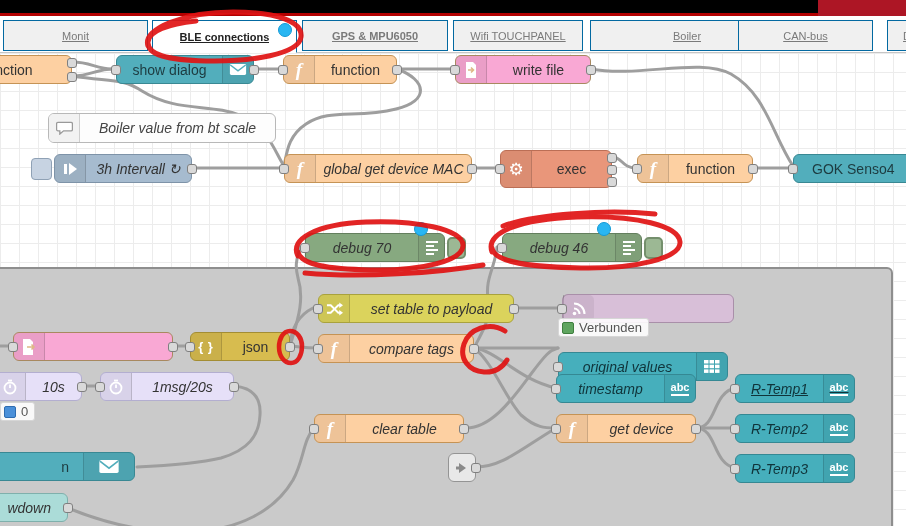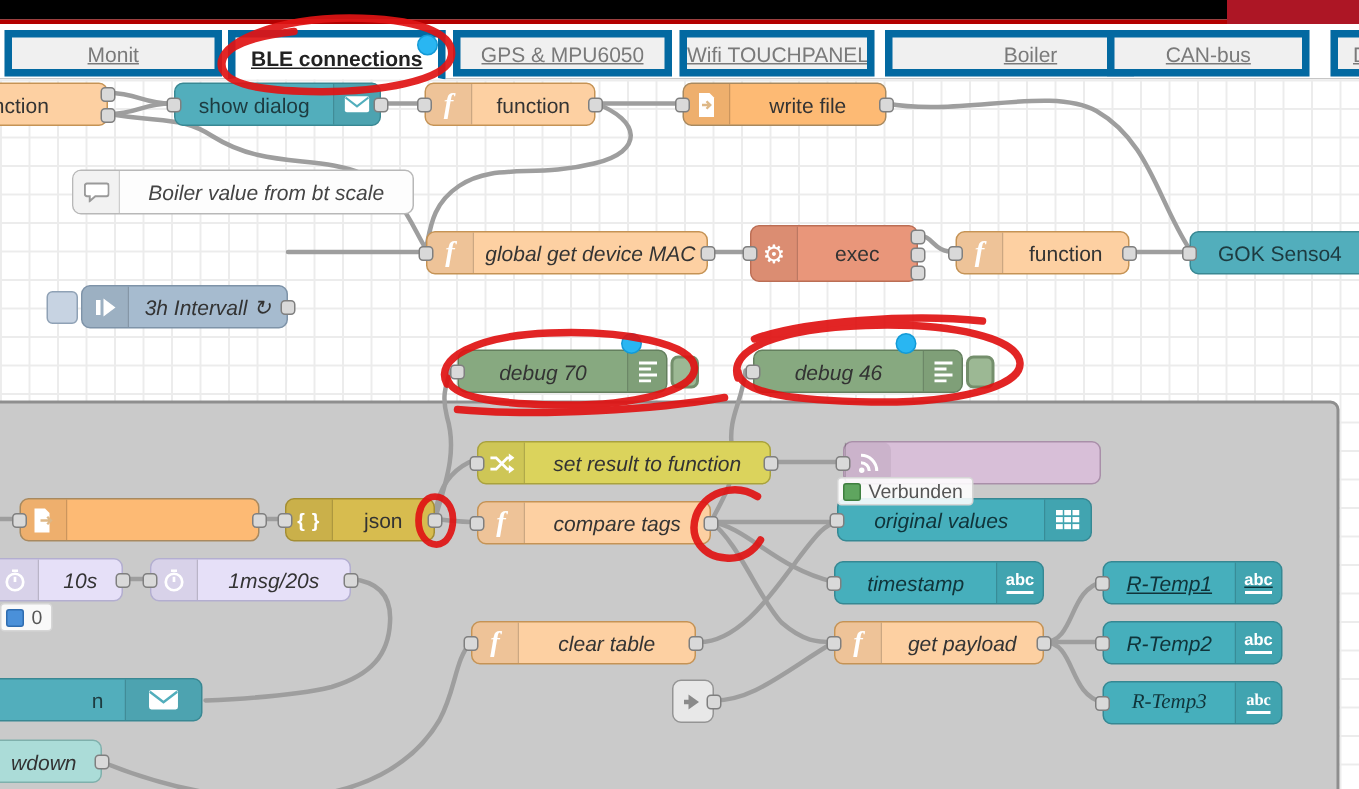--- a/index.html
+++ b/index.html
@@ -4,22 +4,22 @@
 <style>
   html,body{margin:0;padding:0;background:#888;}
   .screen{position:relative;width:906px;height:526px;overflow:hidden;background:#fff;
     font-family:"Liberation Sans",sans-serif;-webkit-font-smoothing:antialiased;}
   
   .topbar{position:absolute;left:0;top:0;width:906px;height:13px;background:#000;}
   .red-strip{position:absolute;left:0;top:13px;width:906px;height:3px;background:#b30000;}
   .deploy-stub{position:absolute;left:818px;top:0;width:88px;height:16px;background:#AD1625;}
   
   .tabbar{position:absolute;left:0;top:16px;width:906px;height:37px;background:#fff;border-bottom:1px solid #c6c6c6;box-sizing:border-box;}
-  .tab{position:absolute;top:4px;height:31px;background:#f0f0f0;border:5px solid #0369a1;box-sizing:border-box;
-       display:flex;align-items:center;justify-content:center;font-size:14px;color:#7a7a7a;cursor:pointer;}
+  .tab{position:absolute;top:4px;height:31px;background:#f0f0f0;border:1px solid #0369a1;box-sizing:border-box;
+       display:flex;align-items:center;justify-content:center;font-size:11px;color:#7a7a7a;cursor:pointer;}
   .tab span{text-decoration:underline;white-space:nowrap;overflow:hidden;}
   .tab.active{background:#fff;color:#222;font-weight:bold;height:33px;border-bottom:1px solid #fff;}
   
   .canvas-bg{position:absolute;left:0;top:53px;width:906px;height:473px;background:#fff;
     background-image:linear-gradient(to right,#ececec 1px,transparent 1px),linear-gradient(to bottom,#ececec 1px,transparent 1px);
     background-size:19px 19px;}
   .group{position:absolute;left:-12px;top:267px;width:905px;height:280px;background:#cacaca;border:2px solid #8e8e8e;border-radius:6px;box-sizing:border-box;}
   svg.layer{position:absolute;left:0;top:0;width:906px;height:526px;pointer-events:none;}
   
   .node{position:absolute;height:29px;border-radius:6px;border:1px solid rgba(0,0,0,.35);box-sizing:border-box;
@@ -34,22 +34,22 @@
   .brace{font-size:13px;font-weight:bold;color:#fff;letter-spacing:1px;}
   .abc{color:#fff;font-size:11px;font-weight:bold;border-bottom:2px solid #fff;line-height:1.1;}
   .port{position:absolute;width:10px;height:10px;background:#d9d9d9;border:1px solid #7f7f7f;border-radius:3px;box-sizing:border-box;}
   .port.in{left:-6px;top:9px;}
   .port.out{right:-6px;top:9px;}
   
   .c-func{background:#FDD0A2;border-color:#c59355;}
   .c-teal{background:#52AEBC;border-color:#3a8removed}
   .c-teal{background:#52AEBC;border-color:#398893;color:#1d3b40;}
   .c-dash{background:#46AFBC;border-color:#358893;color:#10343a;}
-  .c-file{background:#fdba74;border-color:#a8895f;}
-  .c-inject{background:#A6BBCF;border-color:#7e93a8;margin-top:36px;}
+  .c-file{background:#f9a8d4;border-color:#a8895f;}
+  .c-inject{background:#A6BBCF;border-color:#7e93a8;}
   .c-exec{background:#E9967A;border-color:#bb6e55;}
   .c-debug{background:#87A980;border-color:#647f5e;}
   .c-change{background:#DBD35C;border-color:#a9a23d;}
   .c-mqtt{background:#D8BFD8;border-color:#a98fa9;}
   .c-json{background:#D7BC4F;border-color:#a38d33;}
   .c-delay{background:#E6E0F8;border-color:#b3aed0;}
   .c-cyan{background:#ABDCD8;border-color:#7fb0ac;}
   .c-link{background:#e8e8e8;border-color:#949494;}
   .c-comment{background:#fdfdfd;border-color:#b8b8b8;color:#444;}
   .dbg-btn{position:absolute;right:-22px;top:3px;width:19px;height:22px;background:#9cb894;border:2px solid #748f6c;border-radius:5px;box-sizing:border-box;}
@@ -76,21 +76,21 @@
   <div class="red-strip"></div>
   <div class="deploy-stub"></div>
 
   <div class="tabbar">
     <div class="tab" style="left:3px;width:145px;">
         <span>Monit</span>
       </div>
     <div class="tab active" style="left:152px;width:145px;">
         <span>BLE connections</span>
       </div>
-    <div class="tab" style="left:302px;width:146px;">
+    <div class="tab" style="left:302px;width:146px;font-weight:bold;">
         <span>GPS &amp; MPU6050</span>
       </div>
     <div class="tab" style="left:453px;width:130px;">
         <span>Wifi TOUCHPANEL</span>
       </div>
     <div class="tab" style="left:590px;width:166px;padding-left:28px;">
         <span>Boiler</span>
       </div>
     <div class="tab" style="left:738px;width:135px;">
         <span>CAN-bus</span>
@@ -269,21 +269,21 @@
       <span class="ibox l">
         <svg width="17" height="14" viewBox="0 0 18 14">
             <g stroke="#fff" stroke-width="2" fill="none">
               <path d="M1,3 h4 l8,8 h3"></path>
               <path d="M1,11 h4 l8,-8 h3"></path>
             </g>
             <polygon points="14,0 18,3 14,6" fill="#fff"></polygon>
             <polygon points="14,8 18,11 14,14" fill="#fff"></polygon>
           </svg>
       </span>
-      <span class="lbl it">set result to function</span>
+      <span class="lbl it">set table to payload</span>
       <span class="port in"></span>
       <span class="port out"></span>
     </div>
 
     <div class="node c-mqtt" style="left:562px;top:294px;width:172px;">
       <span class="ibox r">
         <svg width="16" height="16" viewBox="0 0 16 16">
             <circle cx="3.5" cy="12.5" r="1.8" fill="#fff"></circle>
             <path d="M3,7.5 a5.5,5.5 0 0 1 5.5,5.5 M3,2.5 a10.5,10.5 0 0 1 10.5,10.5" stroke="#fff" stroke-width="2" fill="none"></path>
           </svg>
@@ -313,21 +313,21 @@
 
     <div class="node c-func" style="left:318px;top:334px;width:156px;">
       <span class="ibox l">
           <span class="fico">f</span>
         </span>
       <span class="lbl it">compare tags</span>
       <span class="port in"></span>
       <span class="port out"></span>
     </div>
 
-    <div class="node c-dash" style="left:558px;top:332px;width:170px;">
+    <div class="node c-dash" style="left:558px;top:352px;width:170px;">
       <span class="lbl it">original values</span>
       <span class="ibox r">
         <svg width="16" height="13" viewBox="0 0 16 13">
             <g fill="#fff">
               <rect x="0" y="0" width="4.5" height="3.5"></rect>
               <rect x="5.5" y="0" width="4.5" height="3.5"></rect>
               <rect x="11" y="0" width="4.5" height="3.5"></rect>
               <rect x="0" y="4.7" width="4.5" height="3.5"></rect>
               <rect x="5.5" y="4.7" width="4.5" height="3.5"></rect>
               <rect x="11" y="4.7" width="4.5" height="3.5"></rect>
@@ -345,42 +345,42 @@
       <span class="ibox r">
           <span class="abc">abc</span>
         </span>
       <span class="port in"></span>
     </div>
 
     <div class="node c-func" style="left:556px;top:414px;width:140px;">
       <span class="ibox l">
           <span class="fico">f</span>
         </span>
-      <span class="lbl it">get payload</span>
+      <span class="lbl it">get device</span>
       <span class="port in"></span>
       <span class="port out"></span>
     </div>
 
     <div class="node c-dash" style="left:735px;top:374px;width:120px;text-decoration:underline;">
       <span class="lbl it">R-Temp1</span>
       <span class="ibox r">
           <span class="abc">abc</span>
         </span>
       <span class="port in"></span>
     </div>
 
     <div class="node c-dash" style="left:735px;top:414px;width:120px;">
       <span class="lbl it">R-Temp2</span>
       <span class="ibox r">
           <span class="abc">abc</span>
         </span>
       <span class="port in"></span>
     </div>
 
-    <div class="node c-dash" style="left:735px;top:454px;width:120px;font-family:Liberation Serif, serif;">
+    <div class="node c-dash" style="left:735px;top:454px;width:120px;">
       <span class="lbl it">R-Temp3</span>
       <span class="ibox r">
           <span class="abc">abc</span>
         </span>
       <span class="port in"></span>
     </div>
 
     <div class="node c-delay" style="left:-6px;top:372px;width:88px;">
       <span class="ibox l">
         <svg width="16" height="16" viewBox="0 0 16 16">

